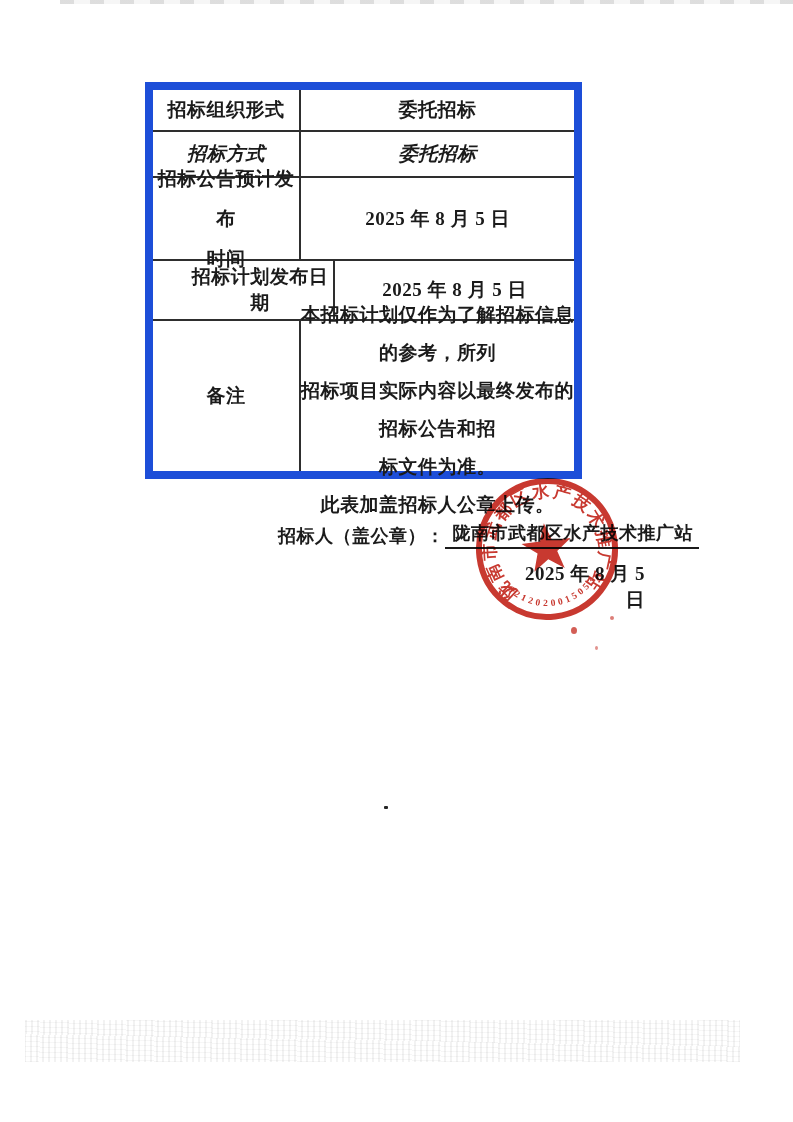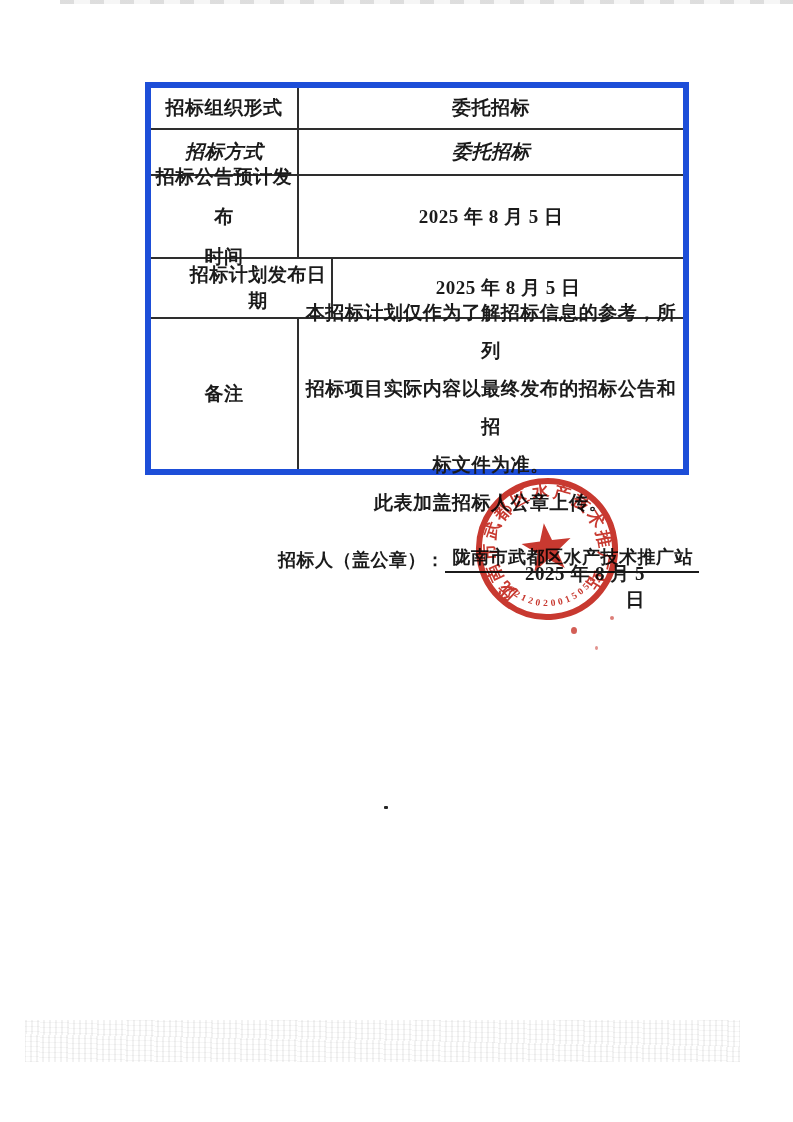--- a/index.html
+++ b/index.html
@@ -22,22 +22,22 @@
   .scan-bottom{
     position:absolute;left:25px;top:1020px;width:715px;height:42px;
     background:
       repeating-linear-gradient(92deg,rgba(90,90,90,.10) 0 2px,transparent 2px 6px),
       repeating-linear-gradient(2deg,rgba(120,120,120,.08) 0 1px,transparent 1px 5px);
     opacity:.8;
   }
 
   
   .tbl{
-    position:absolute;left:145px;top:82px;width:544px;
-    border:6px solid #1d4ed8;
+    position:absolute;left:145px;top:82px;width:437px;
+    border:8px solid #1d4ed8;
     box-sizing:border-box;
     font-weight:700;
   }
   .trow{display:flex;}
   .trow + .trow{border-top:2px solid #2e2e2e;}
   .cell{
     display:flex;align-items:center;justify-content:center;
     text-align:center;
     box-sizing:border-box;
     font-size:19px;
@@ -45,21 +45,21 @@
   }
   .cell.lbl{width:148px;border-right:2px solid #2e2e2e;flex:none;}
   .cell.val{flex:1;text-align:center;}
   .preline{white-space:pre-line;}
   .r1{height:40px;} .r2{height:44px;font-style:italic;} .r3{height:81px;} .r4{height:58px;padding-left:34px;} .r5{height:150px;}
   .r3 .lbl{line-height:40px;}
   .r5 .val{line-height:38px;font-size:19px;margin-top:28px;}
 
   
   .sig-row{
-    position:absolute;left:278px;top:544px;
+    position:absolute;left:278px;top:520px;
     display:flex;align-items:flex-end;
     font-size:18px;font-weight:700;line-height:26px;
     letter-spacing:.5px;
   }
   .sig-name{
     border-bottom:2px solid #1b1b1b;
     padding:0 6px 1px 8px;
     min-width:215px;
     text-align:center;
   }

